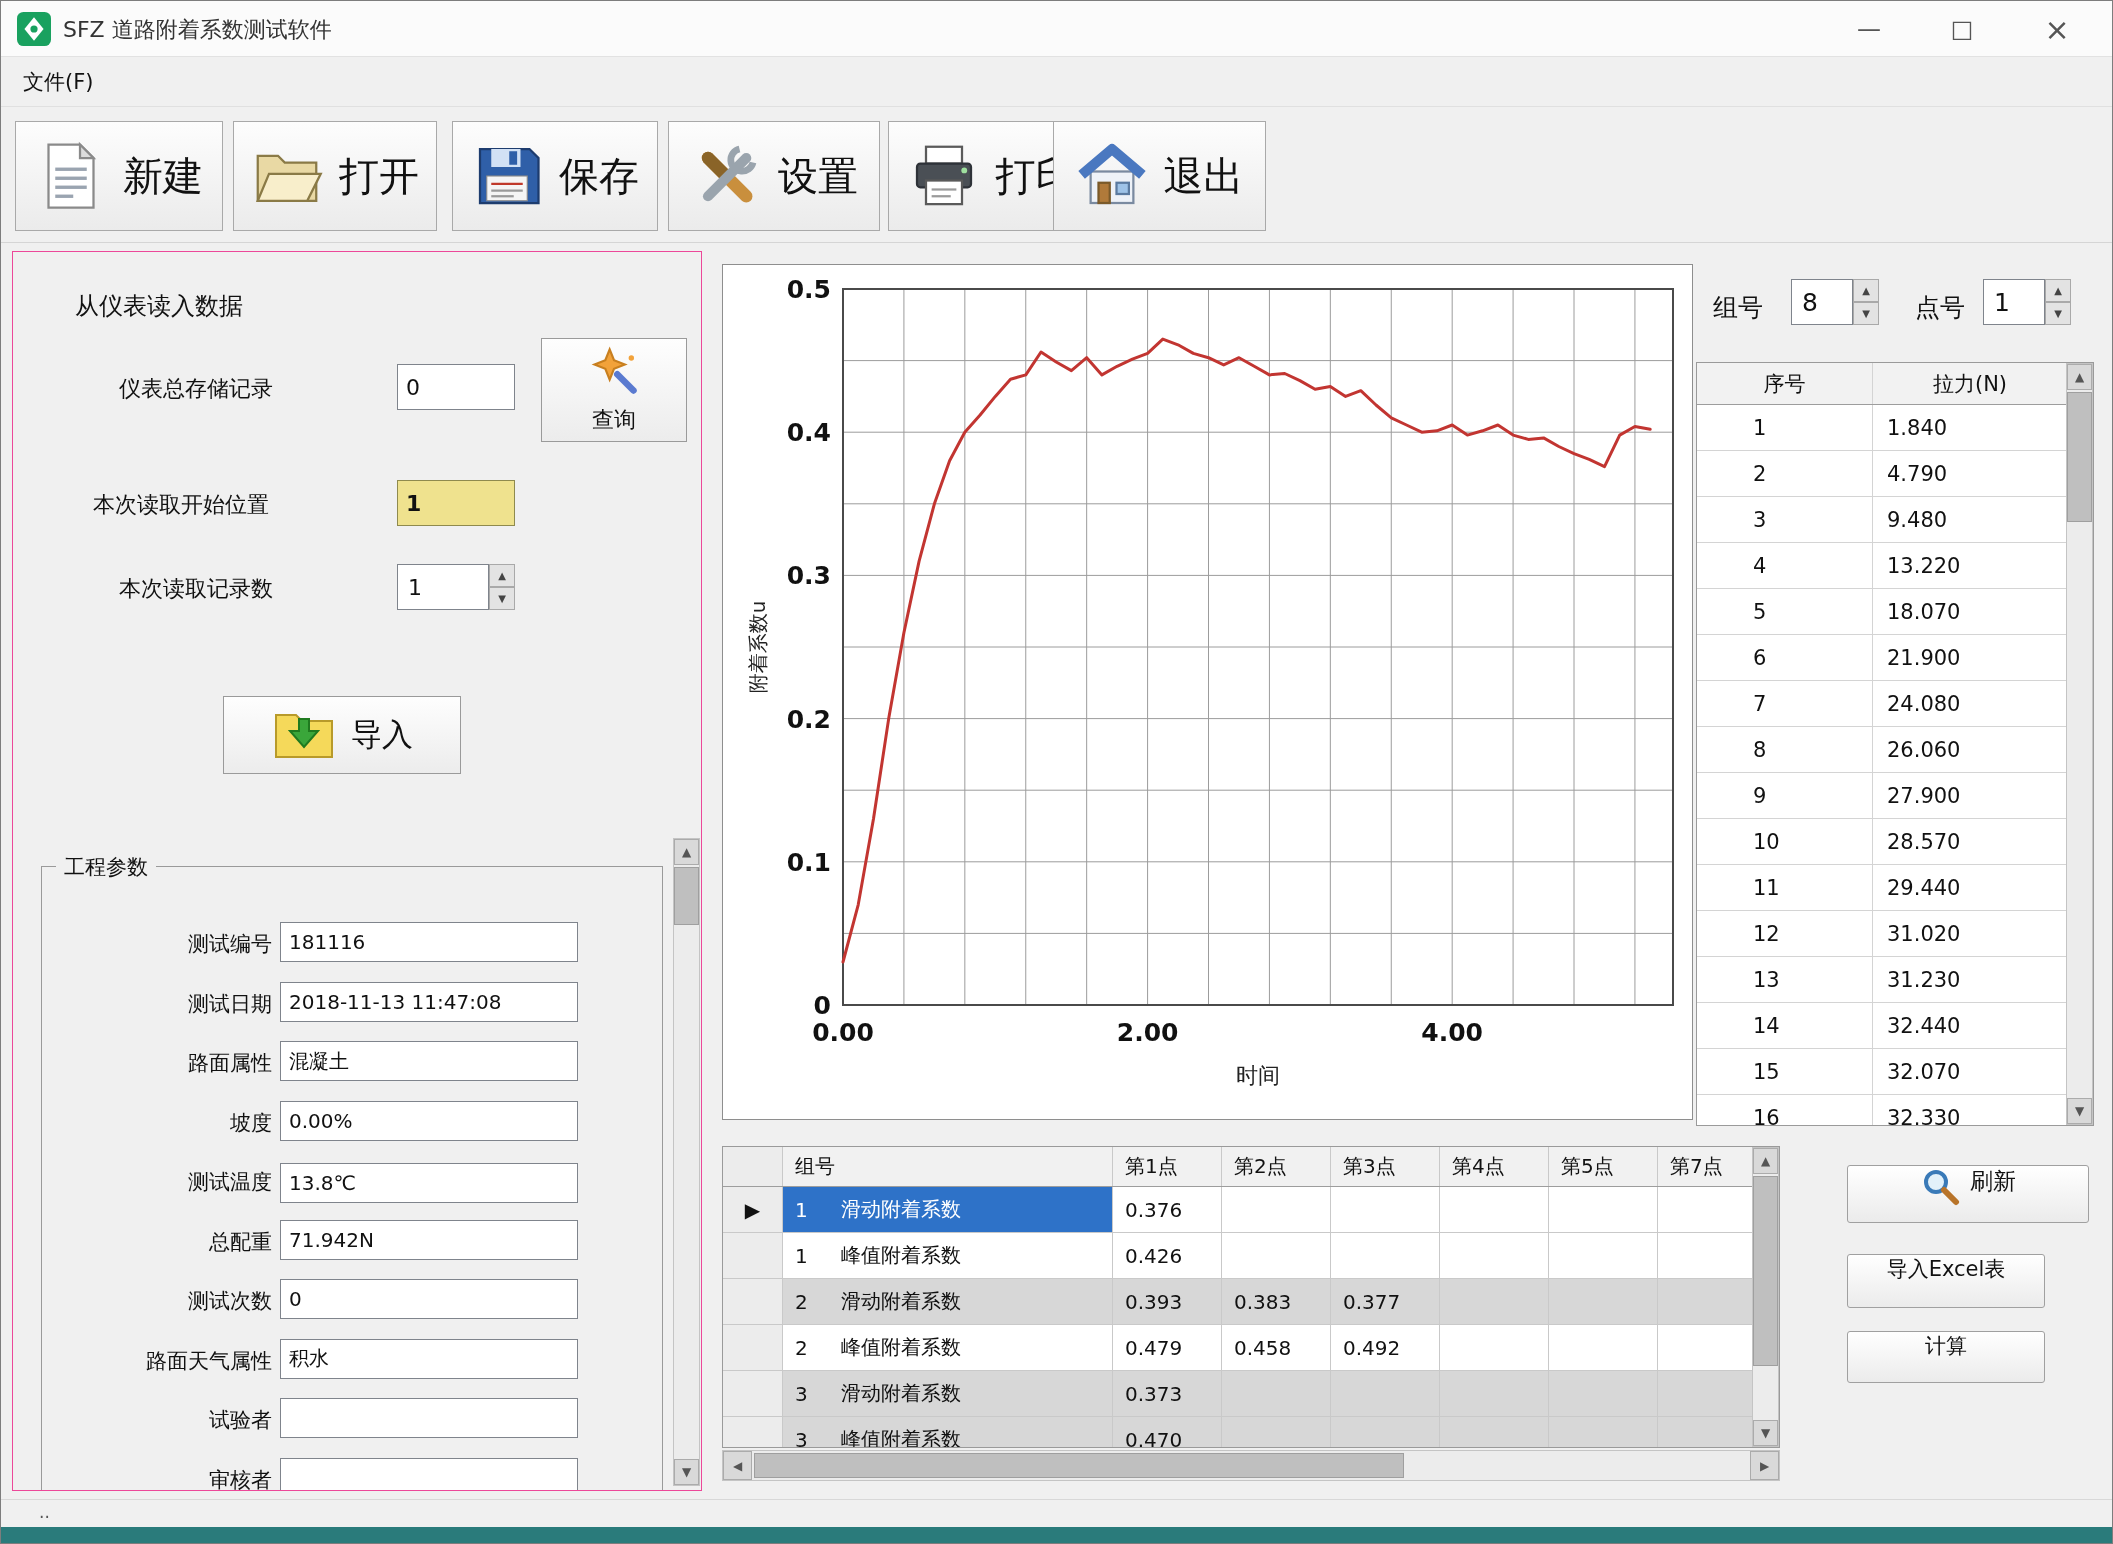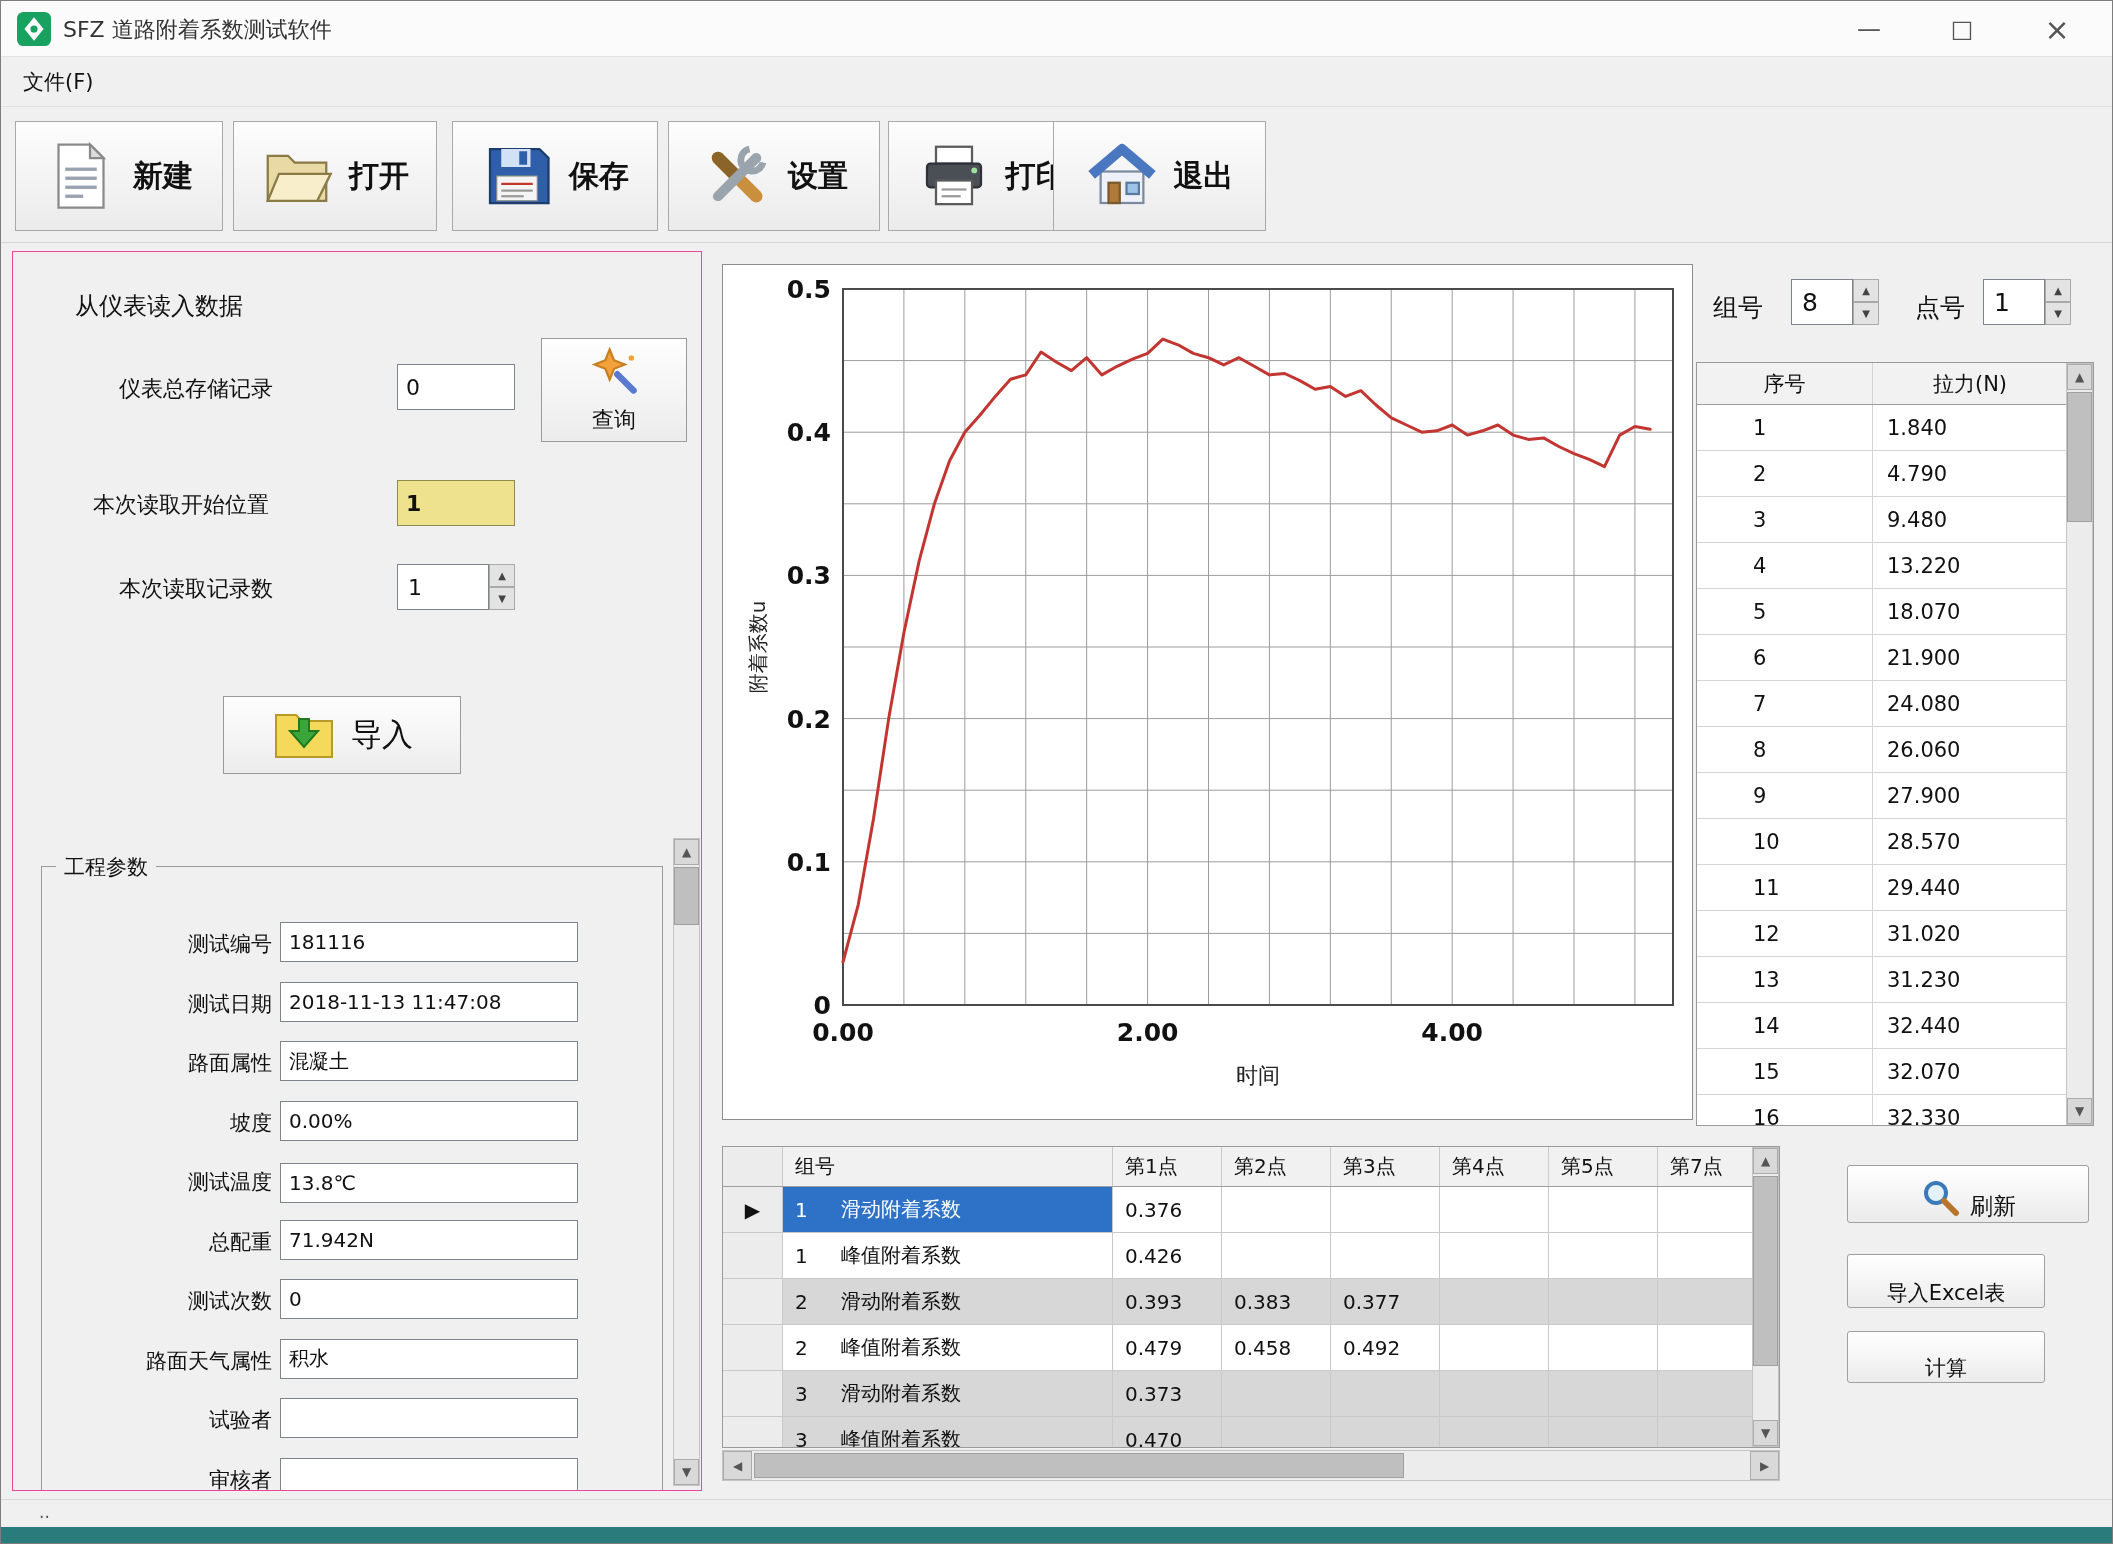--- a/index.html
+++ b/index.html
@@ -3,21 +3,21 @@
 <meta charset="utf-8">
 <style>
   *{margin:0;padding:0;box-sizing:border-box;font-family:"DejaVu Sans","Liberation Sans",sans-serif}
   html,body{background:#9a9a9a}
   #win{position:relative;width:2113px;height:1544px;background:#f0f0f0;overflow:hidden;border:1px solid #7d7d7d}
   .abs{position:absolute}
   .lbl{font-size:22px;color:#111;white-space:nowrap}
   .win-ctl{top:0;width:72px;height:56px;display:flex;align-items:center;justify-content:center;font-size:24px;color:#555;cursor:pointer}
   .tbtn{top:14px;height:110px;background:linear-gradient(#fdfdfd,#ebebeb);border:1px solid #a9a9a9;display:flex;align-items:center;justify-content:center;gap:16px;cursor:pointer}
   .tbtn svg{display:block}
-  .tlabel{font-size:30px;font-weight:bold;color:#111}
+  .tlabel{font-size:40px;font-weight:normal;color:#111}
   .tb{background:#fff;border:1px solid #7f848c;font-size:22px;color:#111;display:flex;align-items:center;padding-left:8px}
   .btn{background:linear-gradient(#fefefe,#ececec);border:1px solid #9a9a9a;cursor:pointer}
   .spin-wrap{position:absolute}
   .spin-val{position:absolute;left:0;top:0;height:100%;background:#fff;border:1px solid #7f848c;font-size:25px;display:flex;align-items:center;padding-left:10px;color:#111}
   .spin-btns{position:absolute;top:0;height:100%;width:26px;display:flex;flex-direction:column}
   .spin-b{flex:1;background:#e3e3e3;border:1px solid #a9a9a9;font-size:10px;color:#444;display:flex;align-items:center;justify-content:center;cursor:pointer}
   .sb-track{background:#ececec;border:1px solid #c4c4c4}
   .sb-btn{position:absolute;background:#d9d9d9;border:1px solid #ababab;color:#555;display:flex;align-items:center;justify-content:center;font-size:12px;cursor:pointer}
   .sb-thumb{position:absolute;background:#bfbfbf;border:1px solid #9f9f9f}
   
@@ -29,21 +29,21 @@
   .fhead .fc1{padding-left:0;justify-content:center}
   .fhead .fc2{padding-left:0;justify-content:center}
   
   .rrow{display:flex;width:1044px;height:46px;border-bottom:1px solid #c9c9c9;background:#fff}
   .rrow.shaded{background:#d7d7d7}
   .rhead{height:40px;background:#f1f1f1;border-bottom:1px solid #9d9d9d}
   .rc{height:100%;border-right:1px solid #c9c9c9;display:flex;align-items:center;padding-left:12px;font-size:20px;color:#111;overflow:hidden;white-space:nowrap}
   .rsel{padding-left:0;justify-content:center;background:#ececec}
   .rmain.selected{background:#2e72c8;color:#fff}
   .rgroup{display:inline-block;width:46px}
-  .act-btn{background:linear-gradient(#ffffff,#ebebeb);border:1px solid #a0a0a0;border-radius:3px;display:flex;align-items:flex-end;justify-content:center;gap:10px;font-size:23px;color:#111;cursor:pointer}
+  .act-btn{background:linear-gradient(#ffffff,#ebebeb);border:1px solid #a0a0a0;border-radius:3px;display:flex;align-items:flex-start;justify-content:center;gap:10px;font-size:23px;color:#111;cursor:pointer}
   .p-lbl{position:absolute;left:0;width:230px;text-align:right;font-size:21px;color:#111;white-space:nowrap}
   .p-inp{position:absolute;left:238px;width:298px;height:40px;background:#fff;border:1px solid #7f848c;font-size:20px;color:#111;display:flex;align-items:center;padding-left:8px;white-space:nowrap}
 </style>
 </head>
 <body>
 
 <div id="win">
 
   <div class="abs" style="left:0;top:0;width:2113px;height:56px;background:#fbfbfb;border-bottom:1px solid #e2e2e2">
     <span class="abs" style="left:16px;top:11px">

